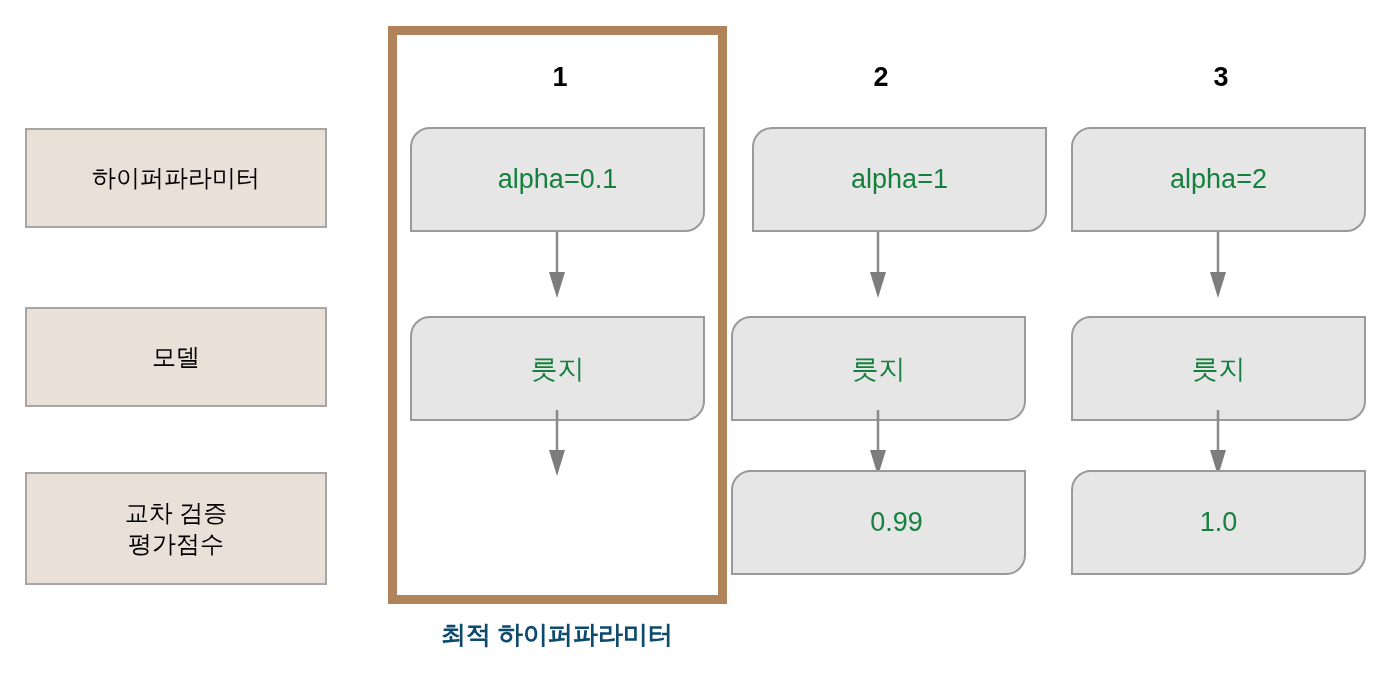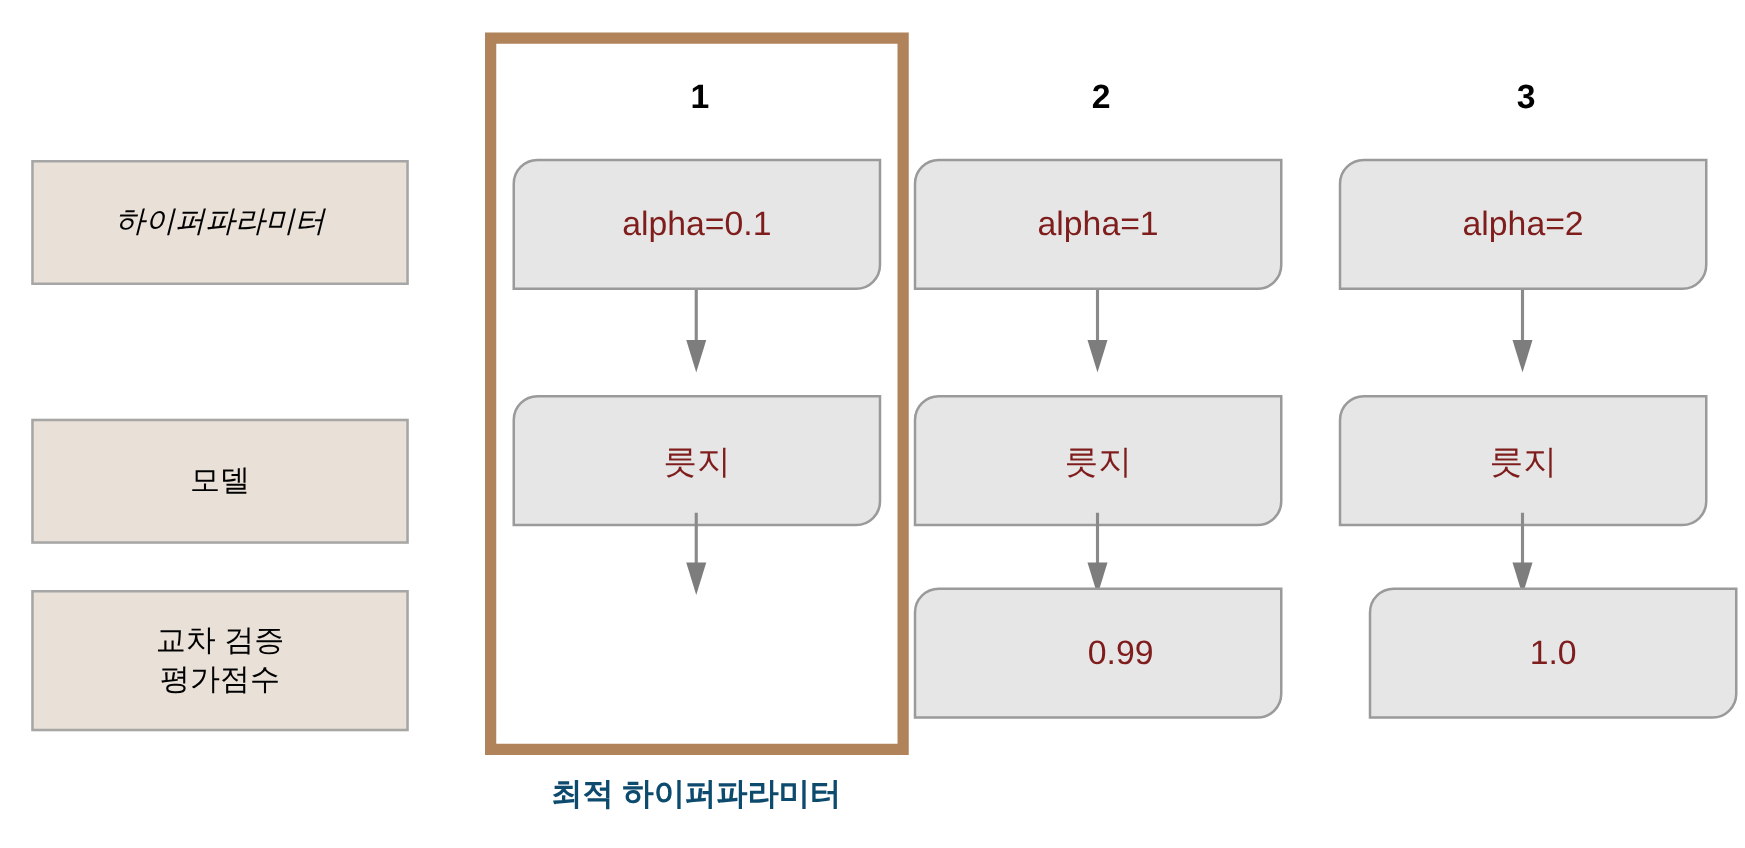--- a/index.html
+++ b/index.html
@@ -32,22 +32,22 @@
     border: 2px solid #a6a6a6;
     display: flex;
     align-items: center;
     justify-content: center;
     text-align: center;
     font-size: 24px;
     line-height: 1.28;
     color: #000;
     white-space: pre-line;
   }
-  .row-label-0 { left: 25px;  top: 128px; width: 302px; height: 100px; font-style: italic; }
-  .row-label-1 { left: 25px;  top: 307px; width: 302px; height: 100px; margin-top: 28px; }
+  .row-label-0 { left: 25px;  top: 128px; width: 302px; height: 100px; }
+  .row-label-1 { left: 25px;  top: 307px; width: 302px; height: 100px; }
   .row-label-2 { left: 25px;  top: 472px; width: 302px; height: 113px; }
 
   
   .highlight-frame {
     position: absolute;
     box-sizing: border-box;
     left: 388px;
     top: 26px;
     width: 339px;
     height: 578px;
@@ -72,21 +72,21 @@
     box-sizing: border-box;
     width: 295px;
     height: 105px;
     background: #e6e6e6;
     border: 2px solid #9a9a9a;
     border-radius: 20px 0 20px 0;
     display: flex;
     align-items: center;
     justify-content: center;
     font-size: 27px;
-    color: #7f1d1d;
+    color: #15803d;
   }
   .node.row0 { top: 127px; }
   .node.row1 { top: 316px; }
   .node.row2 { top: 470px; }
 
   
   .arrow {
     position: absolute;
     width: 22px;
     height: 68px;
@@ -123,21 +123,21 @@
     <line x1="11" y1="0" x2="11" y2="44" stroke="#8a8a8a" stroke-width="2.5"></line>
     <polygon points="3,40 19,40 11,66" fill="#7d7d7d"></polygon>
   </svg>
   <div class="node row1" style="left:410px;">릇지</div>
   <svg class="arrow a1" style="left:546px;" viewBox="0 0 22 68">
     <line x1="11" y1="0" x2="11" y2="44" stroke="#8a8a8a" stroke-width="2.5"></line>
     <polygon points="3,40 19,40 11,66" fill="#7d7d7d"></polygon>
   </svg>
 
   <div class="col-header" style="left:731px;">2</div>
-  <div class="node row0" style="left:731px;">alpha=1</div>
+  <div class="node row0" style="left:752px;">alpha=1</div>
   <svg class="arrow a0" style="left:867px;" viewBox="0 0 22 68">
     <line x1="11" y1="0" x2="11" y2="44" stroke="#8a8a8a" stroke-width="2.5"></line>
     <polygon points="3,40 19,40 11,66" fill="#7d7d7d"></polygon>
   </svg>
   <div class="node row1" style="left:731px;">릇지</div>
   <svg class="arrow a1" style="left:867px;" viewBox="0 0 22 68">
     <line x1="11" y1="0" x2="11" y2="44" stroke="#8a8a8a" stroke-width="2.5"></line>
     <polygon points="3,40 19,40 11,66" fill="#7d7d7d"></polygon>
   </svg>
   <div class="node row2" style="left:731px;padding-left:36px;">0.99</div>
@@ -146,17 +146,17 @@
   <div class="node row0" style="left:1071px;">alpha=2</div>
   <svg class="arrow a0" style="left:1207px;" viewBox="0 0 22 68">
     <line x1="11" y1="0" x2="11" y2="44" stroke="#8a8a8a" stroke-width="2.5"></line>
     <polygon points="3,40 19,40 11,66" fill="#7d7d7d"></polygon>
   </svg>
   <div class="node row1" style="left:1071px;">릇지</div>
   <svg class="arrow a1" style="left:1207px;" viewBox="0 0 22 68">
     <line x1="11" y1="0" x2="11" y2="44" stroke="#8a8a8a" stroke-width="2.5"></line>
     <polygon points="3,40 19,40 11,66" fill="#7d7d7d"></polygon>
   </svg>
-  <div class="node row2" style="left:1071px;margin-left:24px;">1.0</div>
+  <div class="node row2" style="left:1071px;">1.0</div>
 
   <div class="caption" style="left:357px;">최적 하이퍼파라미터</div>
 
 </div>
 
 </body></html>

